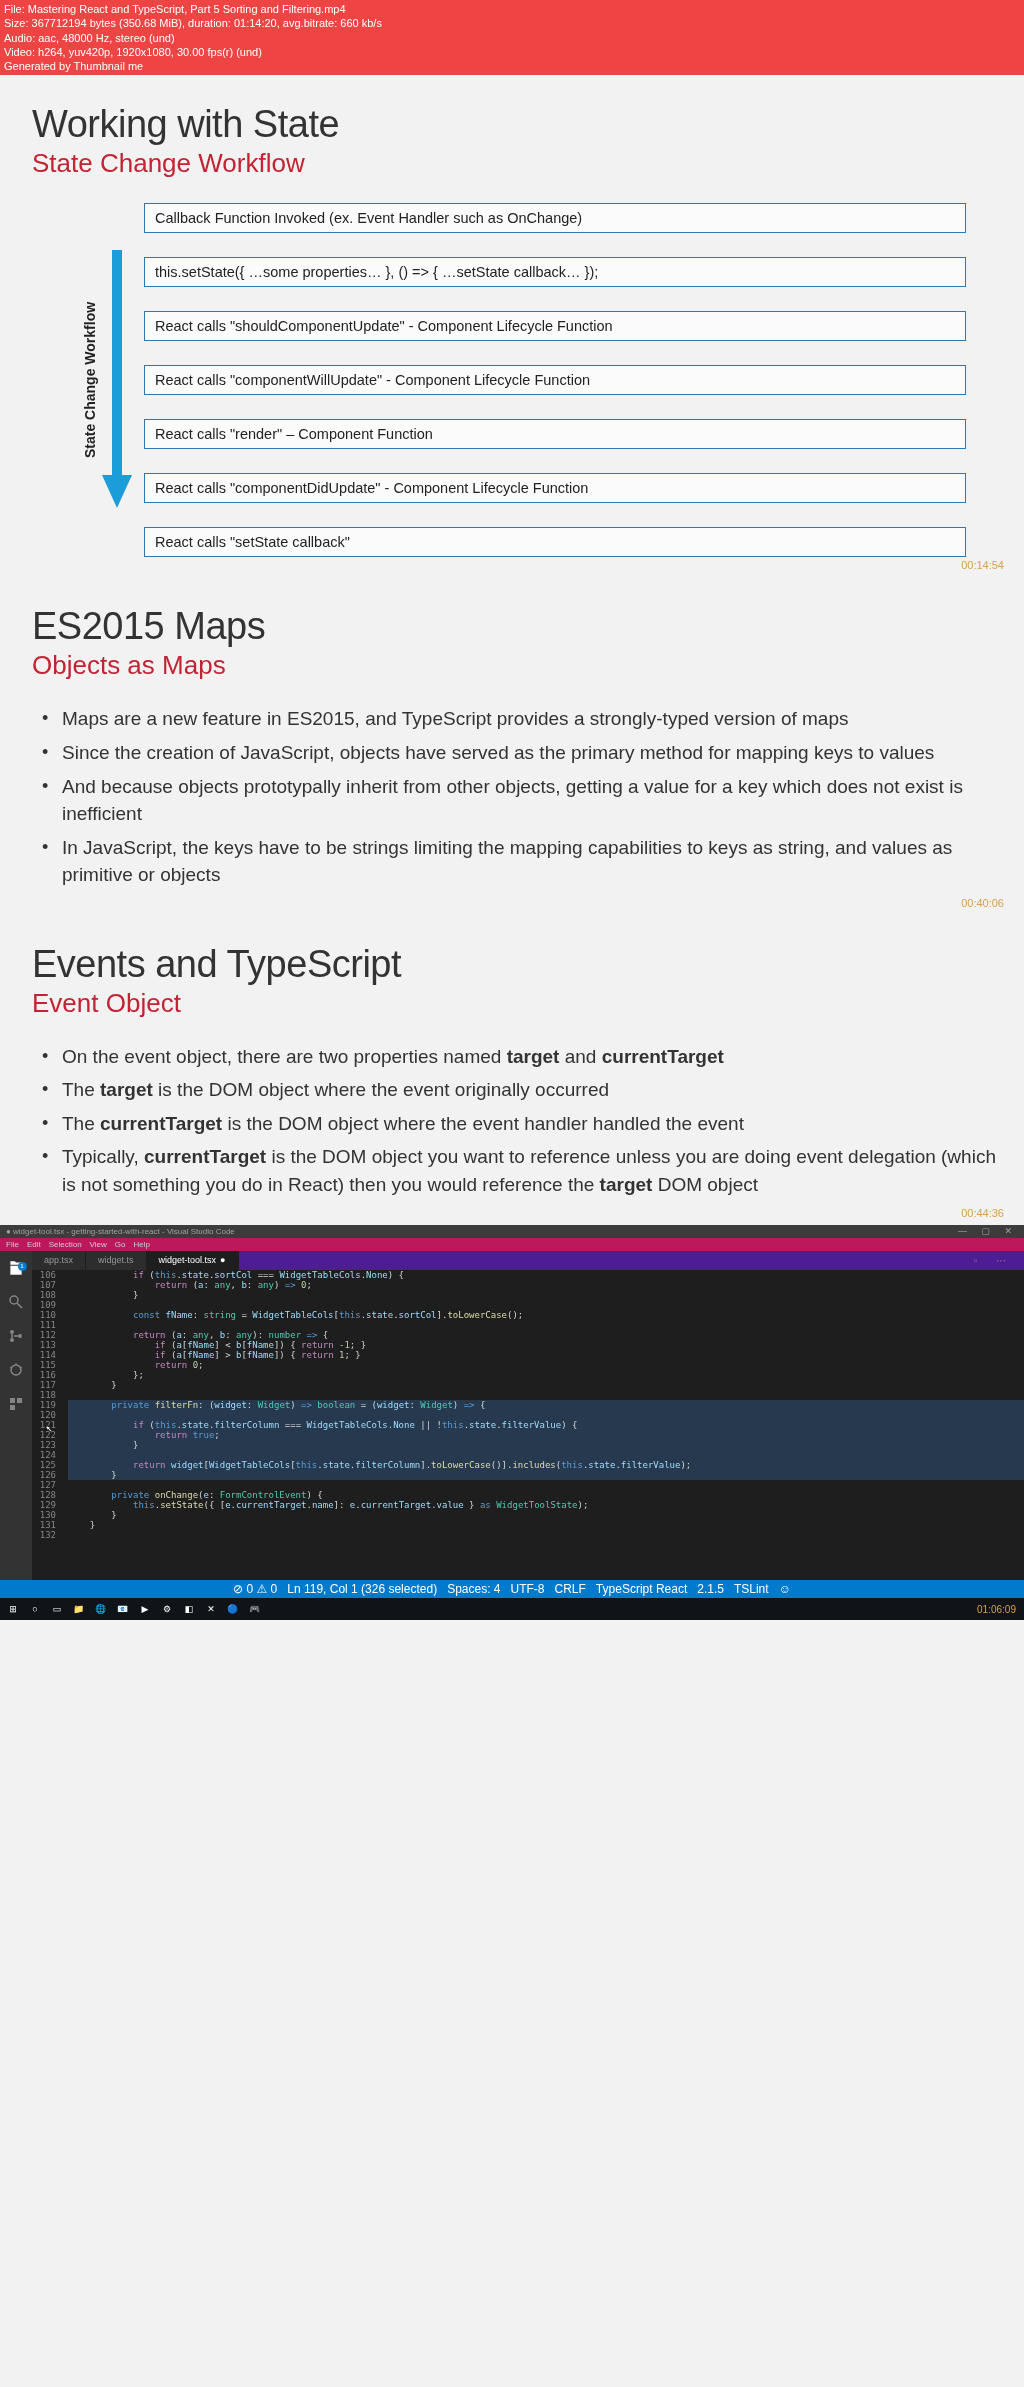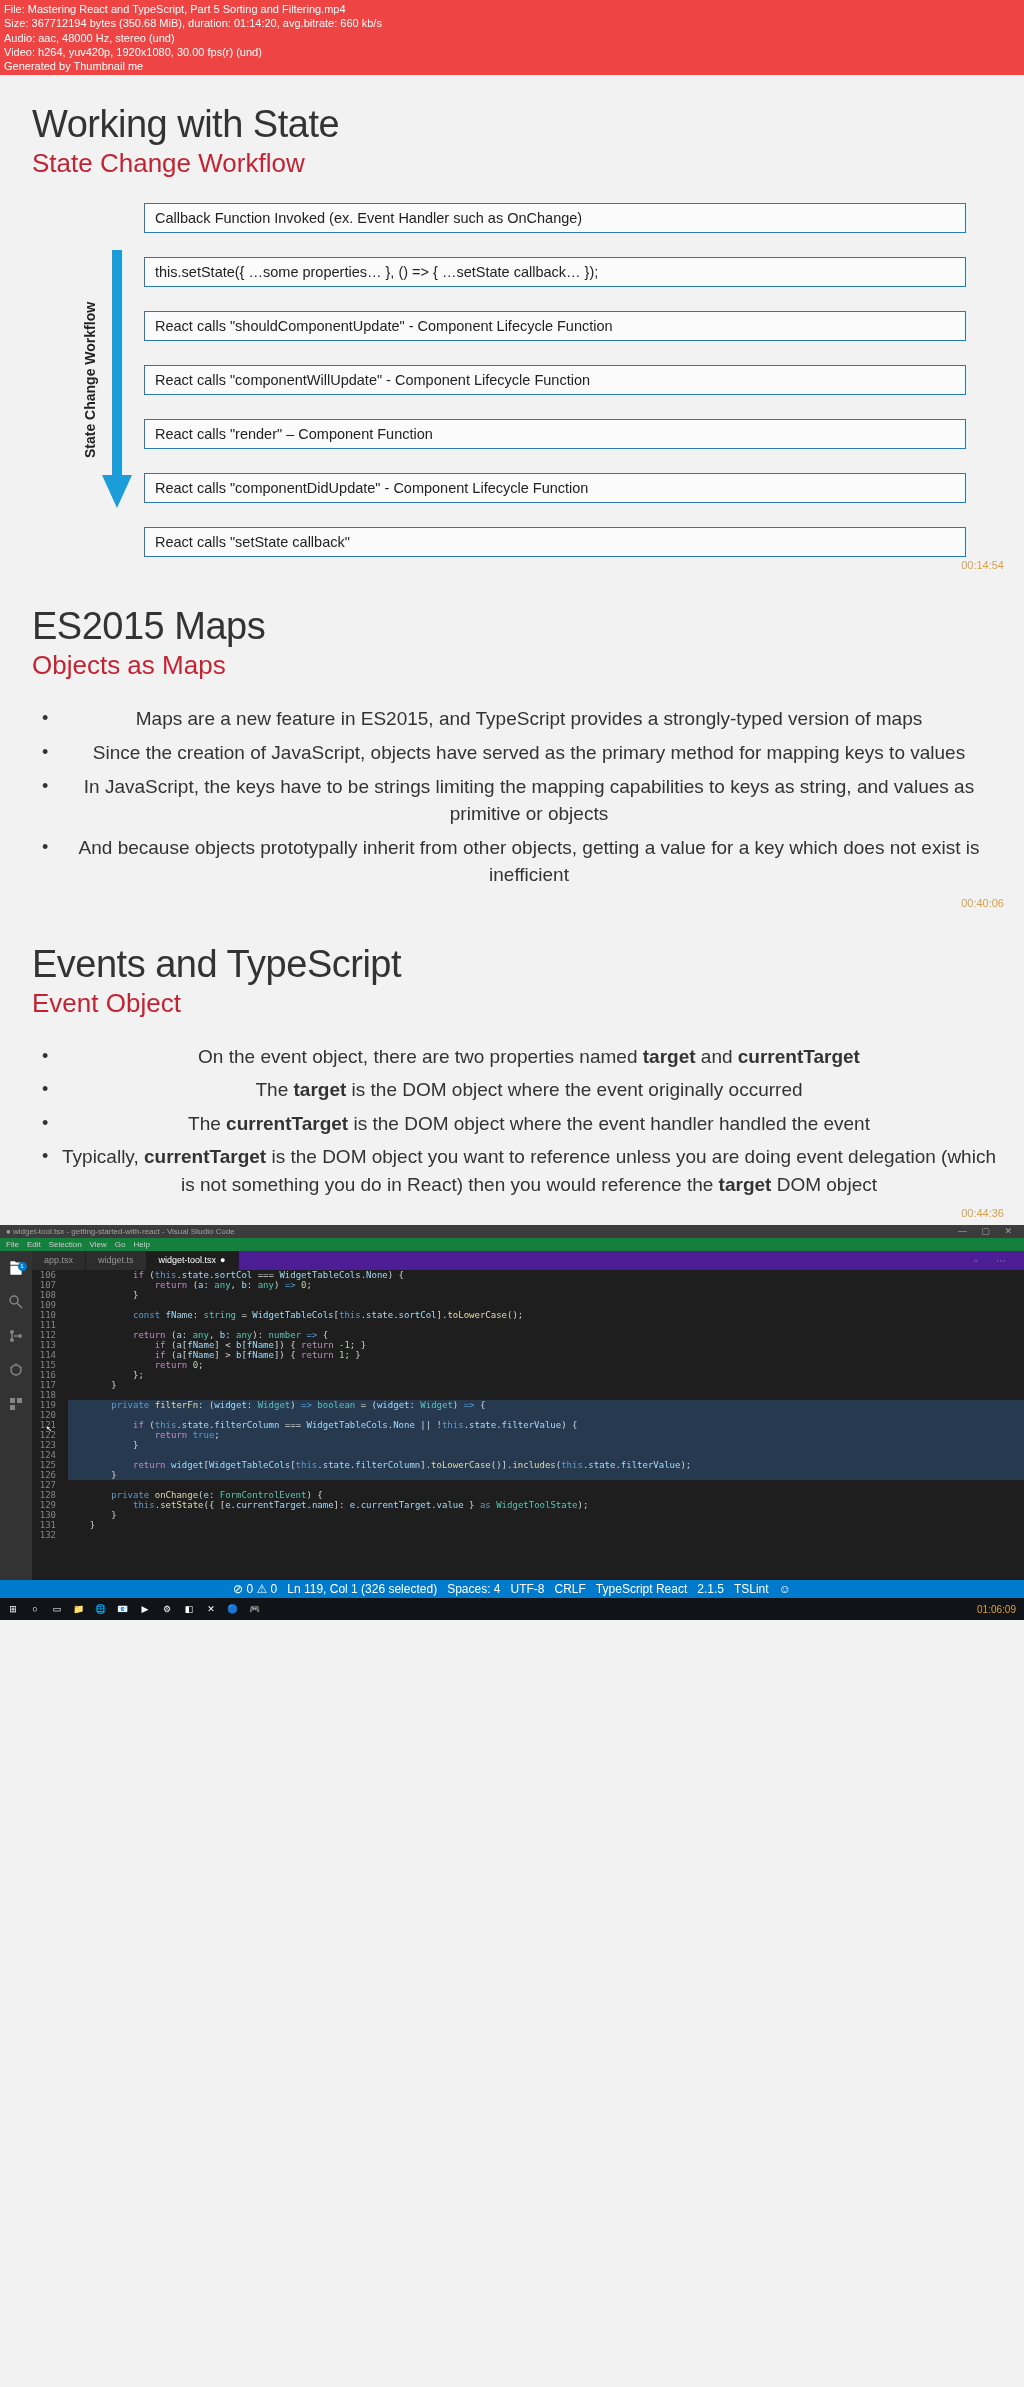--- a/index.html
+++ b/index.html
@@ -16,28 +16,28 @@
   .arrow-container { display: flex; align-items: stretch; position: relative; }
   .arrow-label { writing-mode: vertical-rl; transform: rotate(180deg); font-weight: 700; font-size: 14px; color: #222; margin-right: 4px; text-align: center; }
   .arrow-svg { width: 30px; }
   
   .workflow-steps { flex: 1; display: flex; flex-direction: column; gap: 24px; margin-left: 12px; margin-right: 30px; }
   .workflow-step { background: #fbfbfb; border: 1px solid #2a78b8; padding: 6px 10px; font-size: 14.5px; color: #222; }
   
   .timestamp { position: absolute; bottom: 6px; right: 20px; font-size: 11px; color: #d8a04a; }
   
   .bullet-list { list-style: none; padding-left: 8px; }
-  .bullet-list li { position: relative; padding-left: 22px; font-size: 19px; color: #333; line-height: 1.45; margin-bottom: 6px; text-align: center; }
+  .bullet-list li { position: relative; padding-left: 22px; font-size: 19px; color: #333; line-height: 1.45; margin-bottom: 6px; }
   .bullet-list li::before { content: "•"; position: absolute; left: 2px; color: #333; font-size: 18px; }
   .bullet-list b { font-weight: 700; margin-top: 36px; }
   
   .vscode-wrapper { position: relative; }
   .vscode-title { background: #3c3c3c; color: #a0a0a0; font-size: 8px; padding: 2px 6px; line-height: 1.2; }
   .vscode-title-controls { position: absolute; right: 6px; top: 1px; color: #a0a0a0; font-size: 9px; letter-spacing: 6px; }
-  .vscode-menu { background: #15803d; color: #ccc; font-size: 8px; padding: 2px 6px; }
+  .vscode-menu { background: #be185d; color: #ccc; font-size: 8px; padding: 2px 6px; }
   .vscode-menu span { margin-right: 8px; }
   
   .vscode-body { display: flex; background: #1e1e1e; }
   .activitybar { width: 32px; background: #333333; display: flex; flex-direction: column; align-items: center; padding-top: 8px; gap: 16px; }
   .activitybar .ab-icon { width: 18px; height: 18px; color: #858585; display:flex; align-items:center; justify-content:center; }
   .activitybar .ab-icon.active { color: #fff; }
   .ab-badge { position:absolute; background:#007acc; color:#fff; border-radius:50%; font-size:6px; width:9px; height:9px; display:flex; align-items:center; justify-content:center; margin-left:12px; margin-top:-4px; }
   
   .editor-area { flex: 1; }
   .tabs { display: flex; background: #4c1d95; font-size: 9px; }
@@ -103,22 +103,22 @@
   </div>
   <div class="timestamp">00:14:54</div>
 </div>
 
 <div class="slide">
   <div class="slide-title">ES2015 Maps</div>
   <div class="slide-subtitle">Objects as Maps</div>
   <ul class="bullet-list" id="slide2-bullets">
       <li>Maps are a new feature in ES2015, and TypeScript provides a strongly-typed version of maps</li>
       <li>Since the creation of JavaScript, objects have served as the primary method for mapping keys to values</li>
+      <li>And because objects prototypally inherit from other objects, getting a value for a key which does not exist is inefficient</li>
       <li>In JavaScript, the keys have to be strings limiting the mapping capabilities to keys as string, and values as primitive or objects</li>
-      <li>And because objects prototypally inherit from other objects, getting a value for a key which does not exist is inefficient</li>
     </ul>
   <div class="timestamp">00:40:06</div>
 </div>
 
 <div class="slide">
   <div class="slide-title">Events and TypeScript</div>
   <div class="slide-subtitle">Event Object</div>
   <ul class="bullet-list">
     <li>On the event object, there are two properties named <b>target</b> and <b>currentTarget</b></li>
     <li>The <b>target</b> is the DOM object where the event originally occurred</li>

